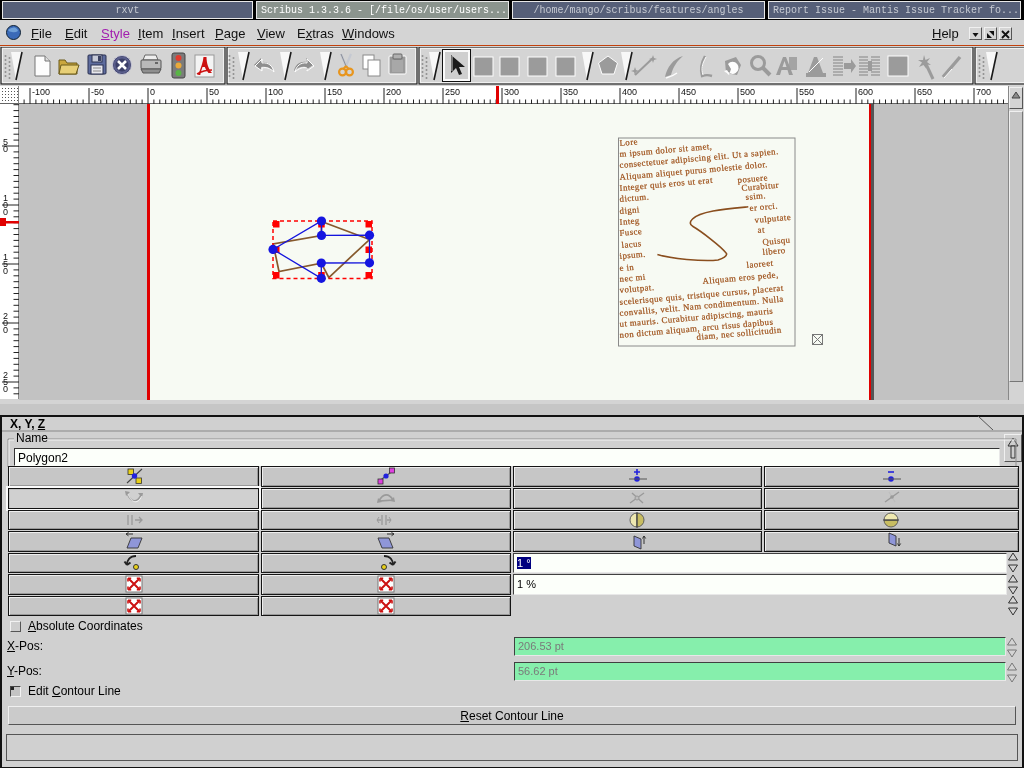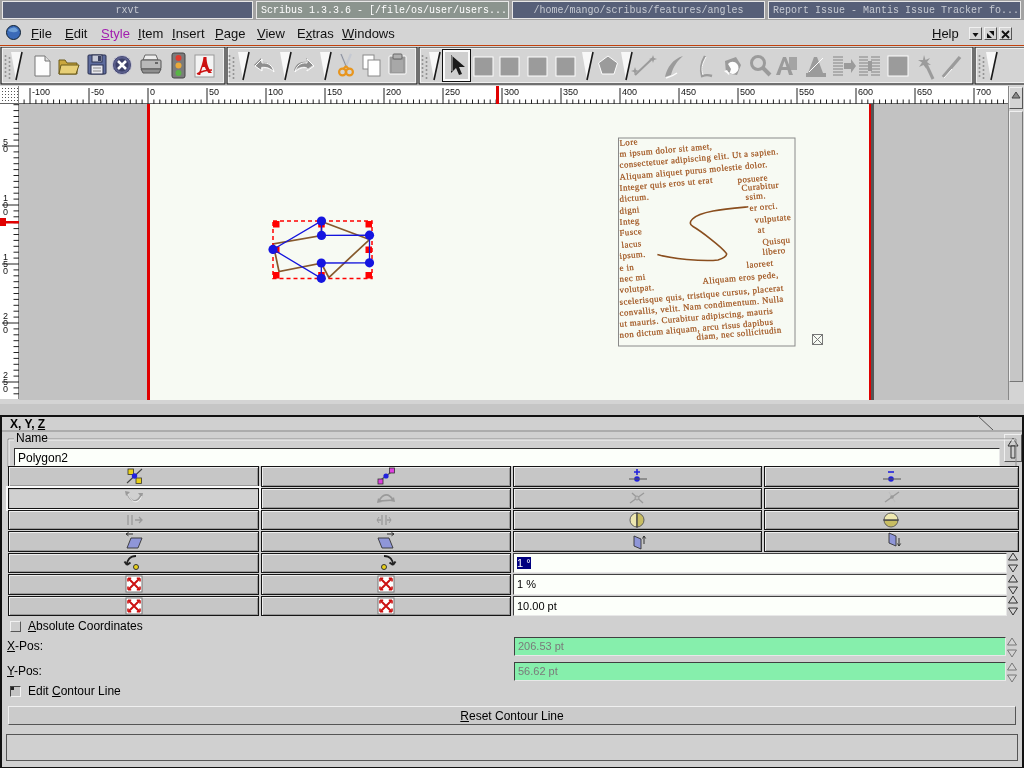--- a/index.html
+++ b/index.html
@@ -1,21 +1,21 @@
 <!DOCTYPE html>
 <html><head>
 <meta charset="utf-8">
 <style>
 html,body{margin:0;padding:0;width:1024px;height:768px;overflow:hidden;background:#d4d4d4;
 font-family:"Liberation Sans",sans-serif;}
 *{box-sizing:border-box;}
 .abs{position:absolute;}
 #root{position:relative;width:1024px;height:768px;}
 
-#taskbar{position:absolute;left:0;top:0;width:1024px;height:20px;background:#a3a3a3;text-decoration:underline;}
+#taskbar{position:absolute;left:0;top:0;width:1024px;height:20px;background:#000000;text-decoration:underline;}
 .tbtn{position:absolute;top:1px;height:18px;border:1px solid #e8e8e8;
 font-family:"Liberation Mono",monospace;font-size:10px;line-height:17px;
 color:#c6cad2;background:#565f78;white-space:nowrap;overflow:hidden;}
 .tbtn.active{background:#8b948e;color:#ffffff;}
 
 #menubar{position:absolute;left:0;top:20px;width:1024px;height:26px;background:#d4d4d4;
 border-bottom:1px solid #c2410c;font-size:13px;color:#111;}
 .mi{position:absolute;top:6px;}
 .mi u{text-decoration:underline;}
 .ft{position:absolute;font-family:"Liberation Serif",serif;font-size:8.8px;letter-spacing:0.42px;line-height:9px;color:#9e5019;white-space:pre;-webkit-text-stroke:0.2px #9e5019;transform:rotate(-5deg);transform-origin:0 100%;}
@@ -599,21 +599,20 @@
 <div class="spin" style="left:513px;top:548.5px;width:494px;height:20.5px;line-height:18px;padding-left:3px;"><span style="background:#000080;color:#fff;">1 °</span></div>
 <svg class="abs" style="left:1008px;top:548px;" width="10" height="21" viewBox="0 0 10 21">
 <path d="M5 1 L9.5 8 L0.5 8 Z" fill="#d4d4d4" stroke="#333" stroke-width="1"></path>
 <path d="M5 20 L9.5 13 L0.5 13 Z" fill="#d4d4d4" stroke="#333" stroke-width="1"></path>
 </svg>
 <div class="spin" style="left:513px;top:570px;width:494px;height:20.5px;line-height:18px;padding-left:3px;">1 %</div>
 <svg class="abs" style="left:1008px;top:570px;" width="10" height="21" viewBox="0 0 10 21">
 <path d="M5 1 L9.5 8 L0.5 8 Z" fill="#d4d4d4" stroke="#333" stroke-width="1"></path>
 <path d="M5 20 L9.5 13 L0.5 13 Z" fill="#d4d4d4" stroke="#333" stroke-width="1"></path>
 </svg>
-<div class="spin" style="left:513px;top:591.5px;width:494px;height:20.5px;line-height:18px;padding-left:3px;">10.00 pt</div>
 <svg class="abs" style="left:1008px;top:591px;" width="10" height="21" viewBox="0 0 10 21">
 <path d="M5 1 L9.5 8 L0.5 8 Z" fill="#d4d4d4" stroke="#333" stroke-width="1"></path>
 <path d="M5 20 L9.5 13 L0.5 13 Z" fill="#d4d4d4" stroke="#333" stroke-width="1"></path>
 </svg>
 <div class="abs" style="left:10px;top:617px;width:11px;height:11px;background:#cecece;border:1px solid;border-color:#f2f2f2 #555 #555 #f2f2f2;"></div>
 <div class="lbl" style="left:28px;top:615px;"><u>A</u>bsolute Coordinates</div>
 <div class="lbl" style="left:7px;top:635px;"><u>X</u>-Pos:</div>
 <div class="dspin" style="left:514px;top:633px;width:492px;height:19px;line-height:17px;padding-left:3px;">206.53 pt</div>
 <svg class="abs" style="left:1007px;top:633px;" width="10" height="21" viewBox="0 0 10 21">
 <path d="M5 1 L9.5 8 L0.5 8 Z" fill="#d4d4d4" stroke="#777" stroke-width="1"></path>

